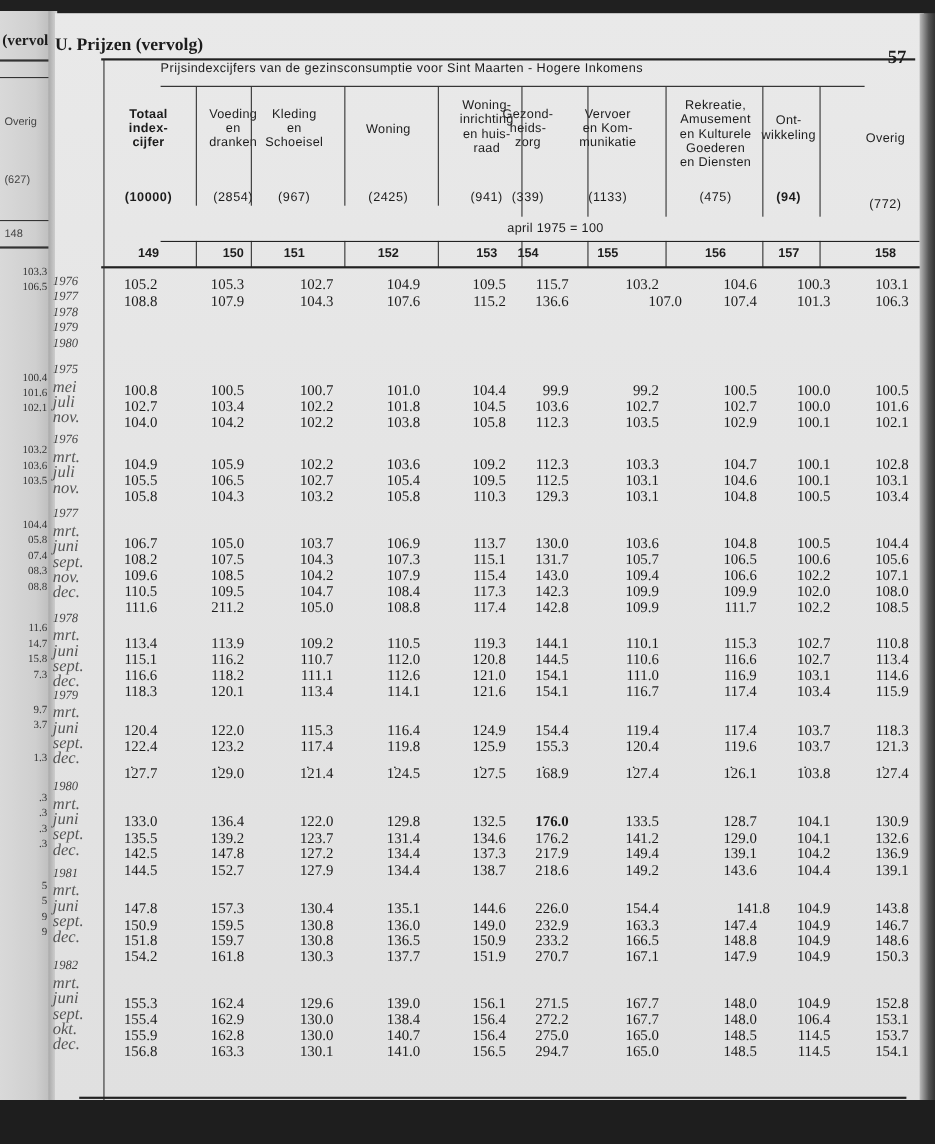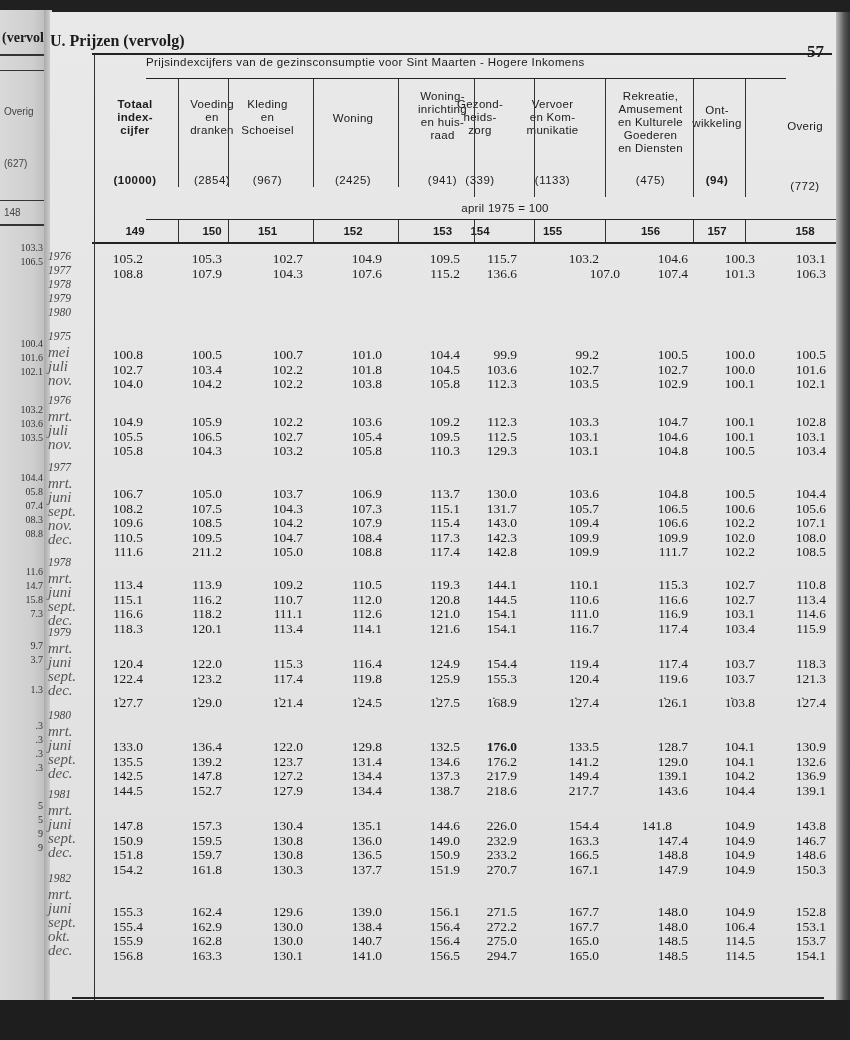--- a/index.html
+++ b/index.html
@@ -505,32 +505,32 @@
       <span class="val" style="left: 503px; top: 757px;">149.4</span>
       <span class="val" style="left: 592px; top: 757px;">139.1</span>
       <span class="val" style="left: 659px; top: 757px;">104.2</span>
       <span class="val" style="left: 730px; top: 757px;">136.9</span>
       <span class="val" style="left: 47px; top: 771.5px;">144.5</span>
       <span class="val" style="left: 126px; top: 771.5px;">152.7</span>
       <span class="val" style="left: 207px; top: 771.5px;">127.9</span>
       <span class="val" style="left: 286px; top: 771.5px;">134.4</span>
       <span class="val" style="left: 364px; top: 771.5px;">138.7</span>
       <span class="val" style="left: 421px; top: 771.5px;">218.6</span>
-      <span class="val" style="left: 503px; top: 771.5px;">217.7</span>
+      <span class="val" style="left: 503px; top: 771.5px;">149.2</span>
       <span class="val" style="left: 592px; top: 771.5px;">143.6</span>
       <span class="val" style="left: 659px; top: 771.5px;">104.4</span>
       <span class="val" style="left: 730px; top: 771.5px;">139.1</span>
       <span class="val" style="left: 47px; top: 807px;">147.8</span>
       <span class="val" style="left: 126px; top: 807px;">157.3</span>
       <span class="val" style="left: 207px; top: 807px;">130.4</span>
       <span class="val" style="left: 286px; top: 807px;">135.1</span>
       <span class="val" style="left: 364px; top: 807px;">144.6</span>
       <span class="val" style="left: 421px; top: 807px;">226.0</span>
       <span class="val" style="left: 503px; top: 807px;">154.4</span>
-      <span class="val" style="left: 576px; top: 807px; font-family: Liberation Serif, serif;">141.8</span>
+      <span class="val" style="left: 604px; top: 807px; font-family: Liberation Serif, serif;">141.8</span>
       <span class="val" style="left: 659px; top: 807px;">104.9</span>
       <span class="val" style="left: 730px; top: 807px;">143.8</span>
       <span class="val" style="left: 47px; top: 821.5px;">150.9</span>
       <span class="val" style="left: 126px; top: 821.5px;">159.5</span>
       <span class="val" style="left: 207px; top: 821.5px;">130.8</span>
       <span class="val" style="left: 286px; top: 821.5px;">136.0</span>
       <span class="val" style="left: 364px; top: 821.5px;">149.0</span>
       <span class="val" style="left: 421px; top: 821.5px;">232.9</span>
       <span class="val" style="left: 503px; top: 821.5px;">163.3</span>
       <span class="val" style="left: 592px; top: 821.5px;">147.4</span>

